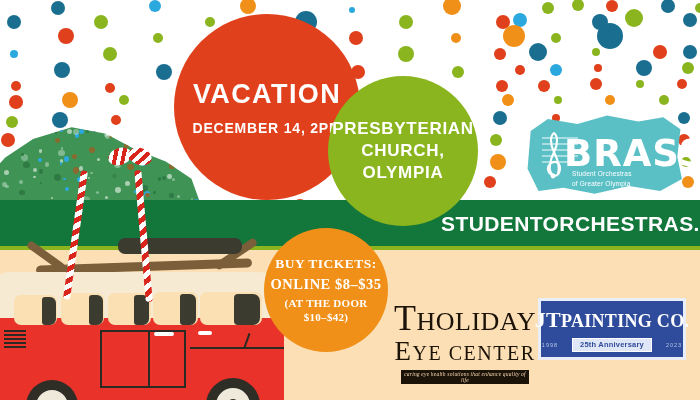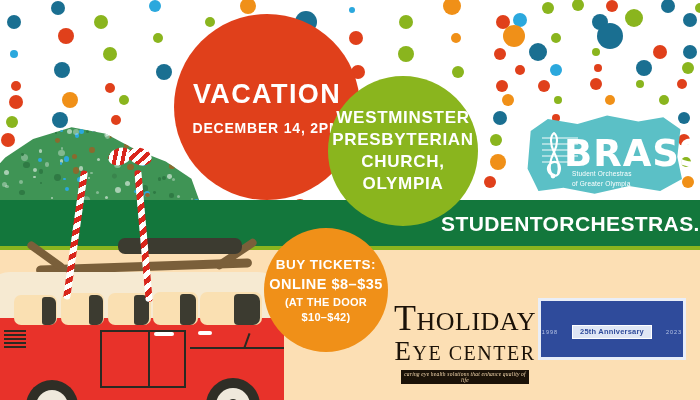--- a/index.html
+++ b/index.html
@@ -141,20 +141,21 @@
 
   #green-circle {
     left: 328px; top: 76px; width: 150px; height: 150px;
     background: #8ab51e;
   }
   #green-circle .l1 { font-size: 17px; font-weight: bold; letter-spacing: .7px; line-height: 1.3; }
 
   #orange-circle {
     left: 264px; top: 228px; width: 124px; height: 124px;
     background: #f09018;
+    font-family: Liberation Serif, serif;
   }
   #orange-circle .t1 { font-size: 13.5px; font-weight: bold; letter-spacing: .5px; line-height: 1.3; }
   #orange-circle .t2 { font-size: 14.5px; font-weight: bold; letter-spacing: .5px; margin-top: 3px; }
   #orange-circle .t3 { font-size: 11px; font-weight: bold; letter-spacing: .3px; line-height: 1.3; margin-top: 3px; }
 
   
   #site-url {
     position: absolute; left: 441px; top: 212px;
     font-size: 21px; font-weight: bold; color: #ffffff;
     letter-spacing: .4px; white-space: nowrap;
@@ -515,21 +516,20 @@
     <div class="bow-lobe" style="left:0;top:2px;transform:rotate(-18deg);"></div>
     <div class="bow-lobe" style="left:20px;top:2px;transform:rotate(18deg);"></div>
   </div>
 
   <div class="circle" id="red-circle">
     <div class="l1">VACATION</div>
     <div class="date">DECEMBER 14, 2PM</div>
   </div>
 
   <div class="circle" id="green-circle">
-    <div class="l1">WESTMINSTER</div>
     <div class="l1">PRESBYTERIAN</div>
     <div class="l1">CHURCH,</div>
     <div class="l1">OLYMPIA</div>
   </div>
 
   <div class="circle" id="orange-circle">
     <div class="t1">BUY TICKETS:</div>
     <div class="t2">ONLINE $8–$35</div>
     <div class="t3">(AT THE DOOR</div>
     <div class="t3" style="margin-top:0;">$10–$42)</div>
@@ -563,20 +563,23 @@
     <div class="n1">
       <span class="cap">T</span><span>HOLIDAY</span>
     </div>
     <div class="n2">
       <span class="cap">E</span><span>YE CENTER</span>
     </div>
     <div class="tagbar">caring eye health solutions that enhance quality of life</div>
   </div>
 
   <div id="jtpainting">
+    <div class="jt">
+      <span>JT</span><span class="sm">PAINTING CO.</span>
+    </div>
     <div class="annirow">
       <span class="yr">1998</span>
       <span class="anni">25th Anniversary</span>
       <span class="yr">2023</span>
     </div>
   </div>
 
 </div>
 
 </body></html>

